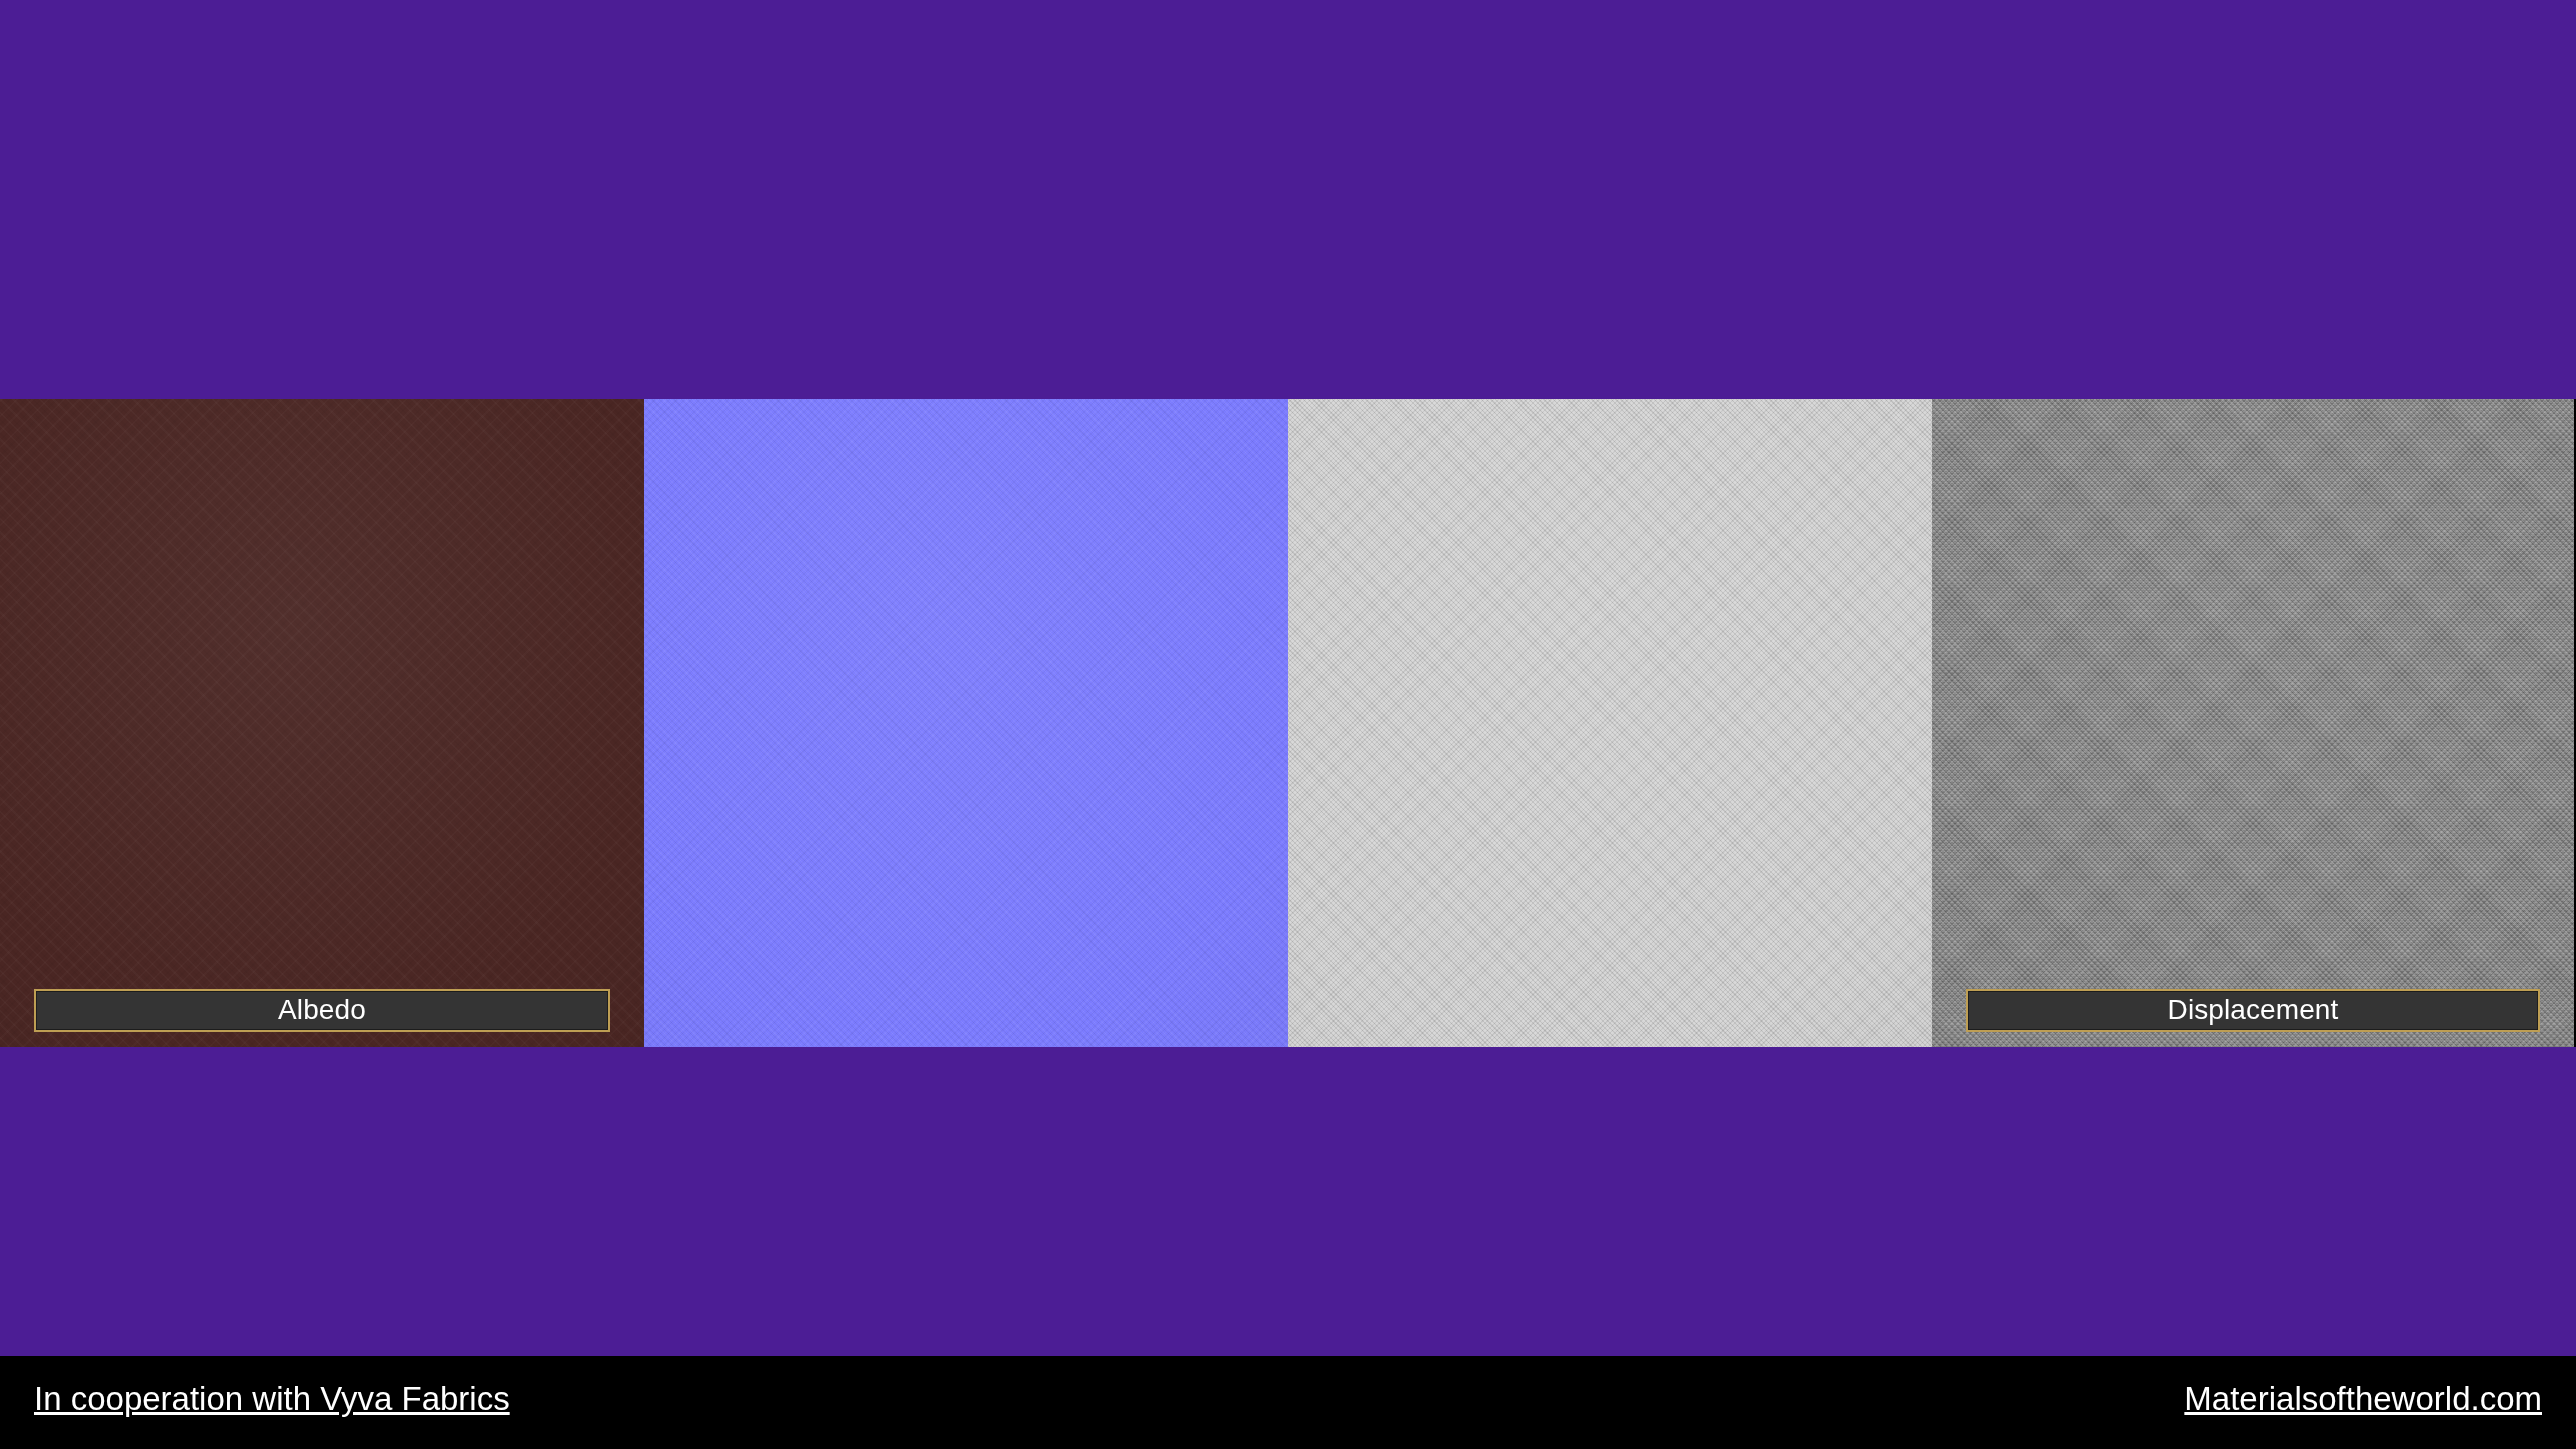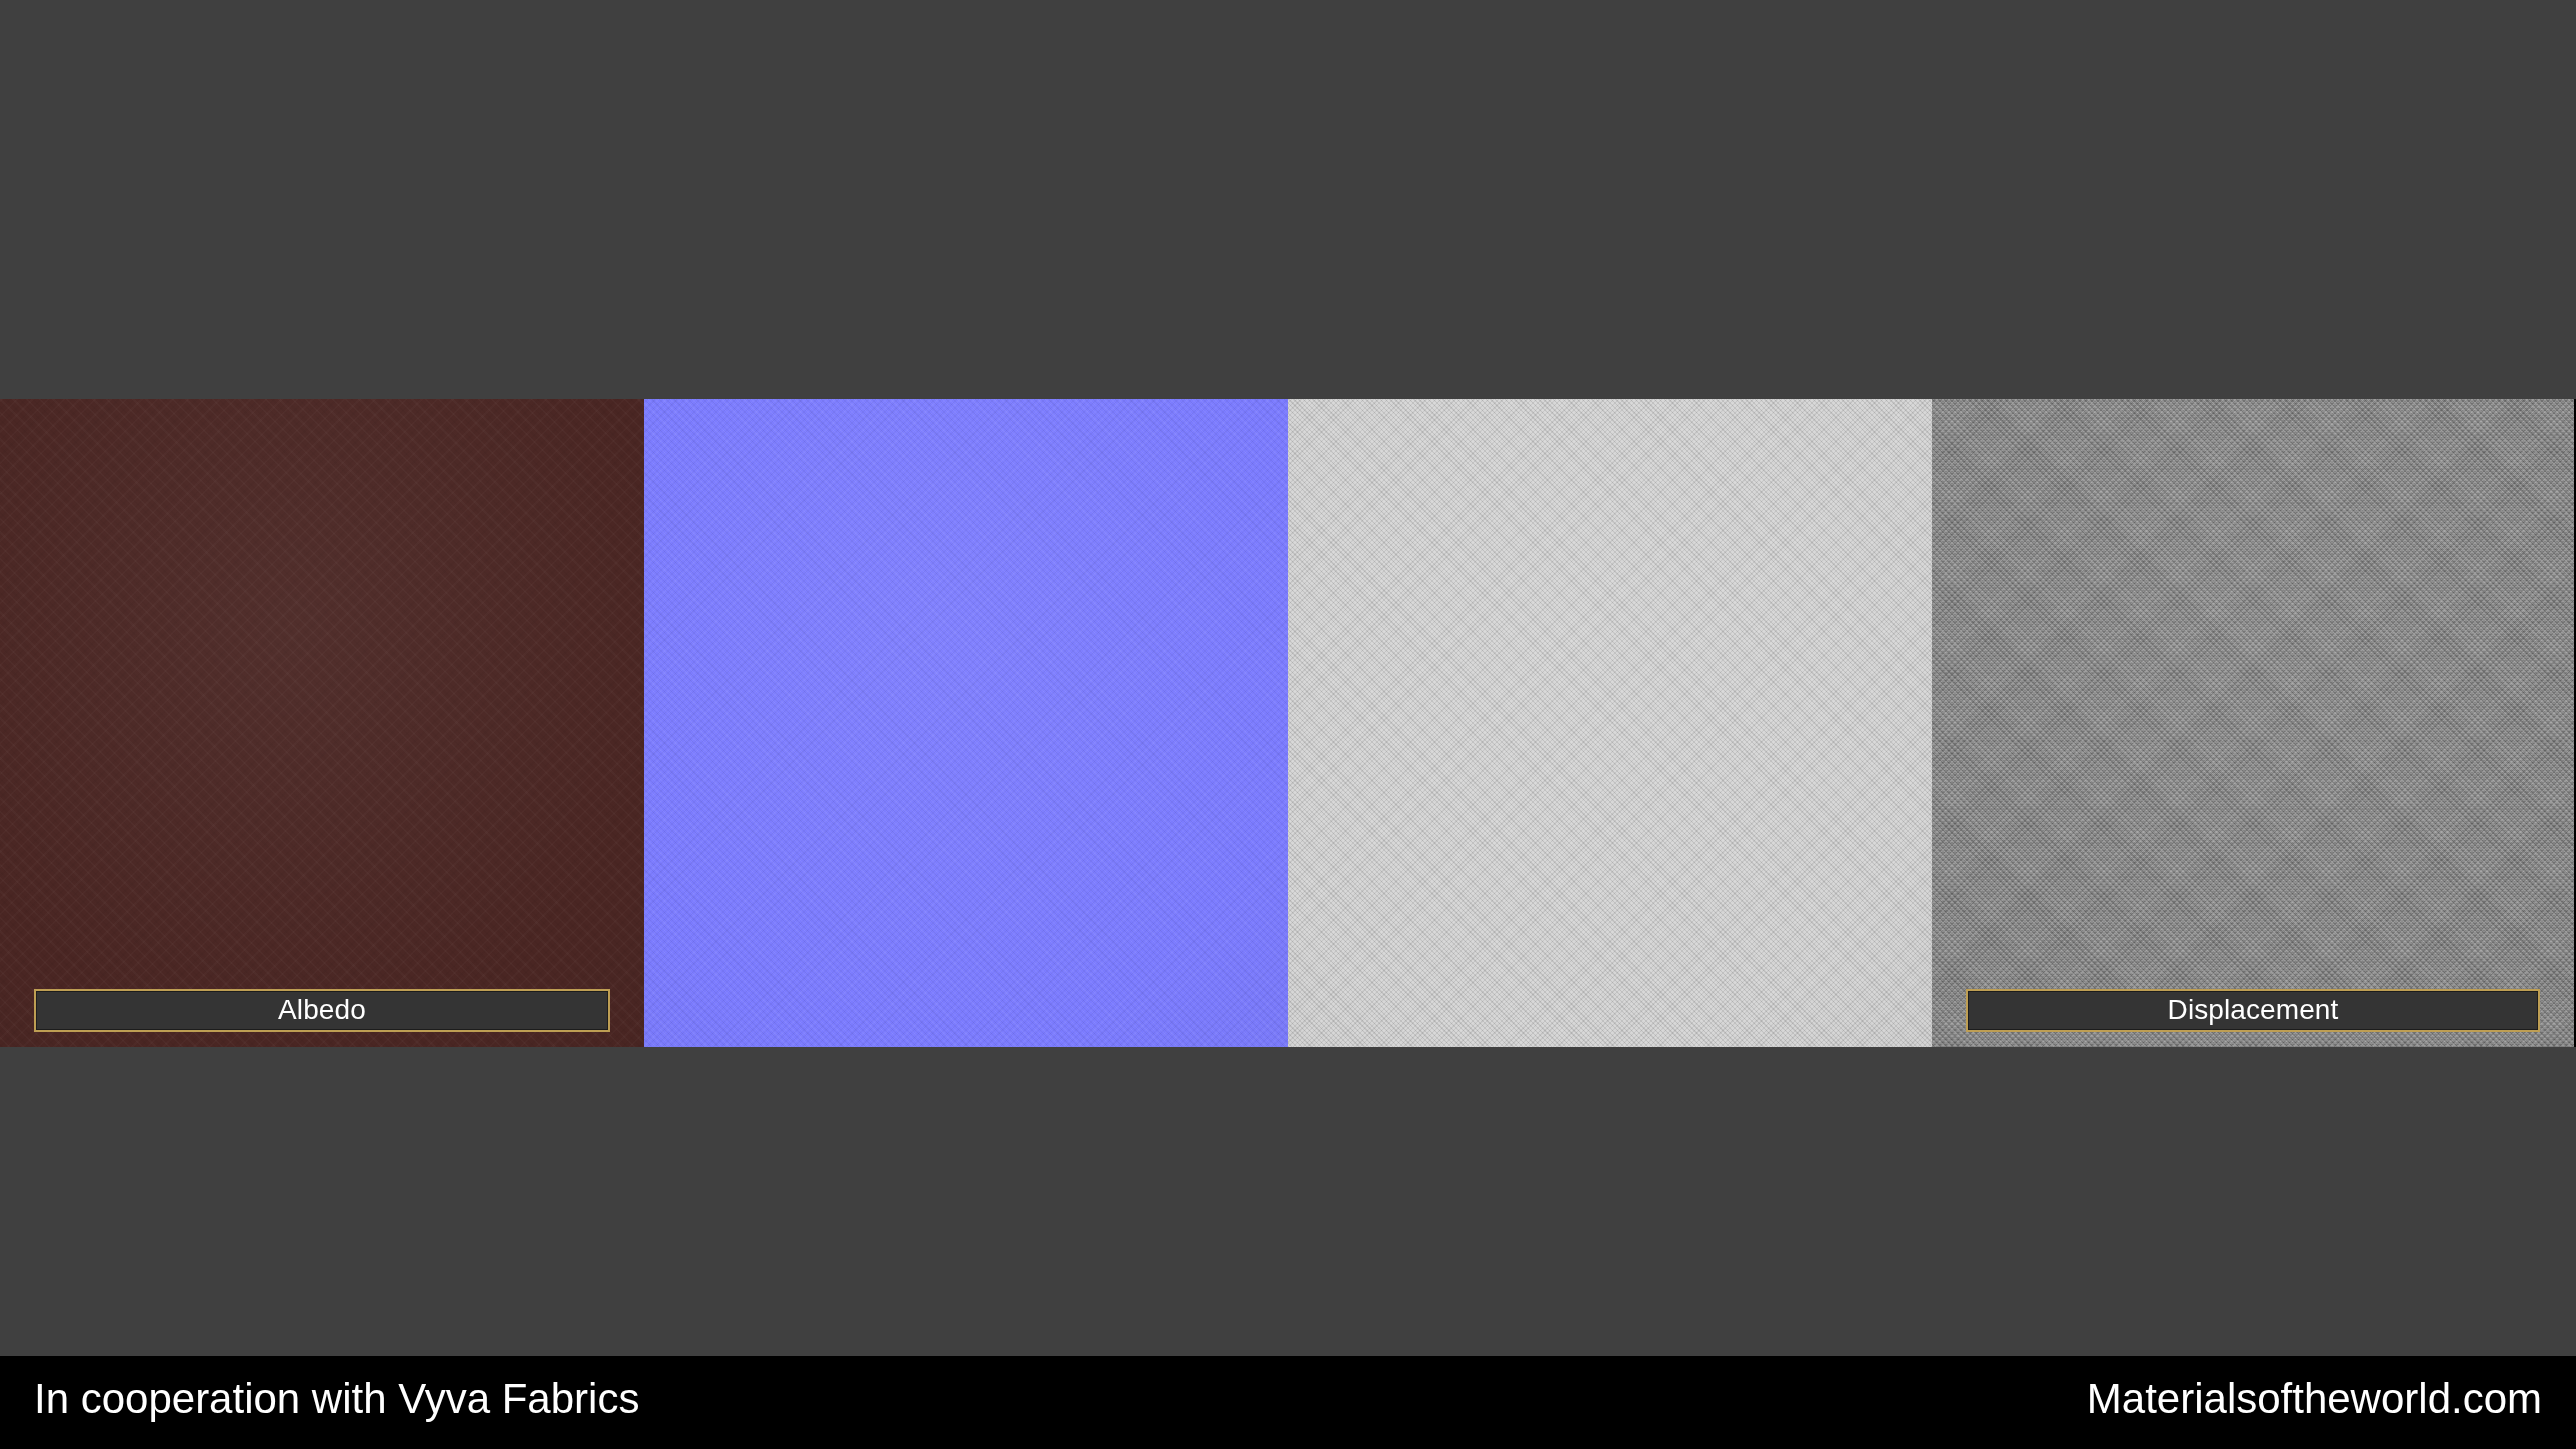--- a/index.html
+++ b/index.html
@@ -13,21 +13,21 @@
     height: 1449px;
     overflow: hidden;
     font-family: "Liberation Sans", sans-serif;
     -webkit-font-smoothing: antialiased;
   }
 
   #page {
     position: relative;
     width: 2576px;
     height: 1356px;
-    background: #404040;
+    background: #4c1d95;
   }
 
   
   #maps-strip {
     position: absolute;
     left: 0;
     top: 399px;
     width: 2576px;
     height: 648px;
     display: flex;
@@ -192,24 +192,25 @@
     top: 1372px;
     height: 53px;
     display: flex;
     align-items: center;
     justify-content: space-between;
     padding: 0 34px;
     box-sizing: border-box;
   }
   .footer-text {
     color: #ffffff;
-    font-size: 42px;
+    font-size: 33px;
     line-height: 1;
     font-family: "Liberation Sans", sans-serif;
     white-space: nowrap;
+    text-decoration: underline;
   }
 </style>
 </head>
 <body>
 
 <div id="page">
 
   <div id="maps-strip">
 
     <div class="map-panel">

